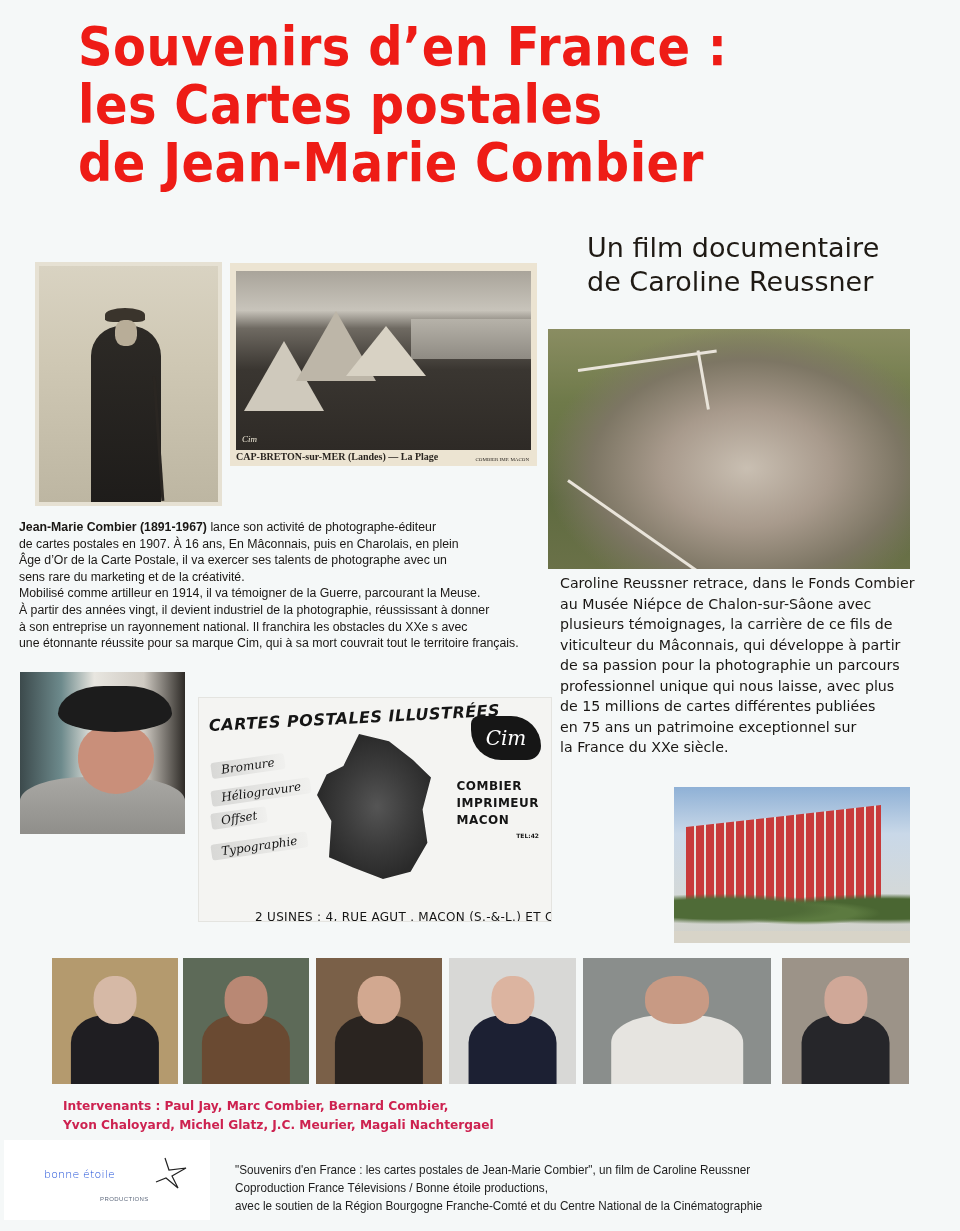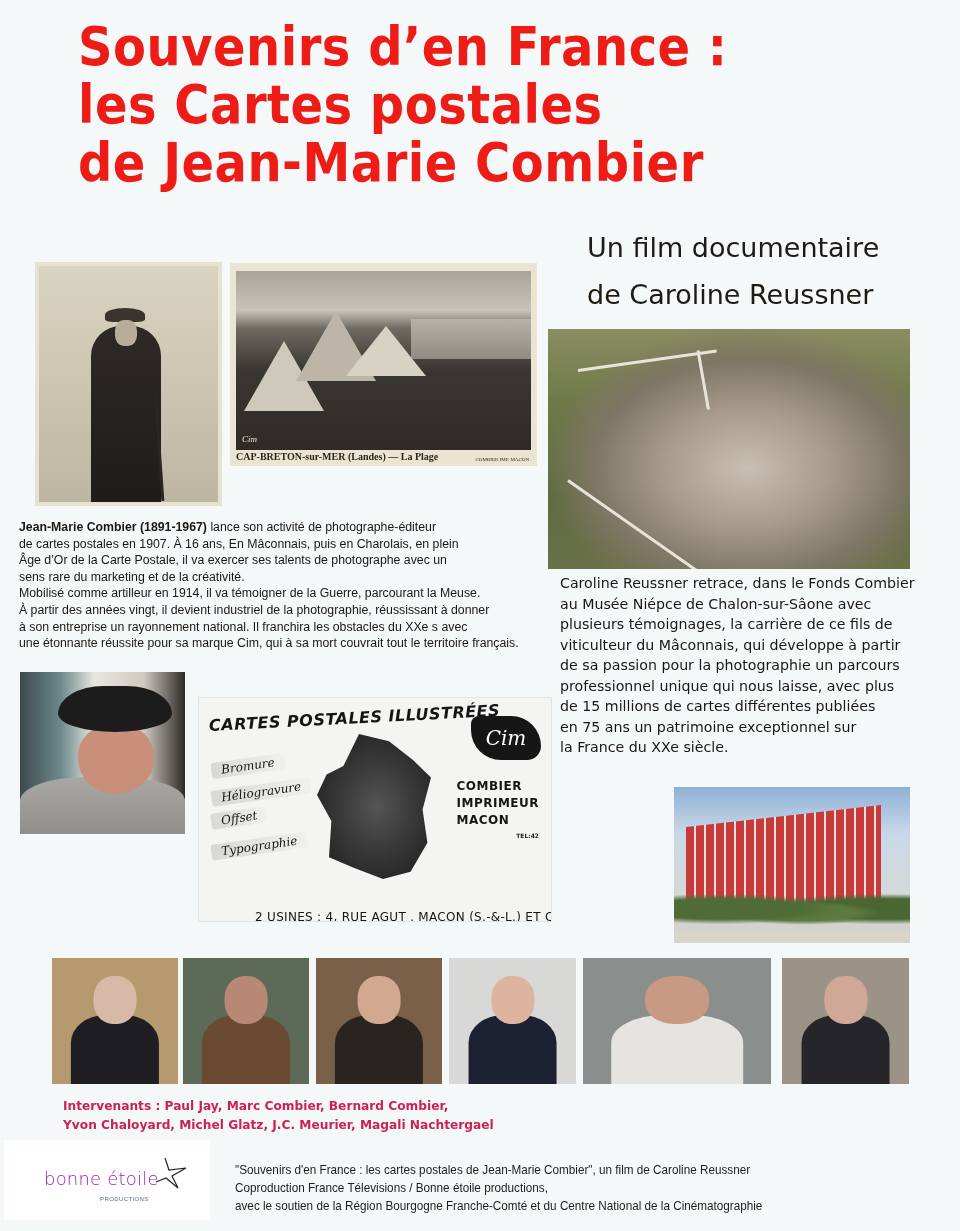--- a/index.html
+++ b/index.html
@@ -185,21 +185,21 @@
       font-family: "DejaVu Sans", sans-serif; font-weight: bold;
       font-size: 12.2px; line-height: 19px; color: #cd2250; white-space: pre-line;
     }
 
     
     .footer-logo {
       position: absolute; left: 4px; top: 1140px; width: 206px; height: 80px; background: #ffffff;
     }
     .footer-logo .brand {
       position: absolute; left: 40px; top: 28px; font-family: "DejaVu Sans", sans-serif;
-      font-weight: 200; font-size: 18px; color: #a21caf; letter-spacing: 0.2px;
+      font-weight: 200; font-size: 11px; color: #1d4ed8; letter-spacing: 0.2px;
     }
     .footer-logo .prod {
       position: absolute; left: 96px; top: 56px; font-size: 6px; color: #5f6a7e; letter-spacing: 0.4px;
     }
     .footer-logo .star { position: absolute; left: 150px; top: 16px; }
 
     .credits {
       position: absolute; left: 235px; top: 1161px;
       font-family: "Liberation Sans", sans-serif; font-size: 12.6px; line-height: 18px;
       color: #1d1d1d; white-space: pre-line;
@@ -210,21 +210,21 @@
 <body>
 
 <h1>
   <span class="title-line" style="top:20px">Souvenirs d’en France :</span>
   <span class="title-line" style="top:78px">les Cartes postales</span>
   <span class="title-line" style="top:136px">de Jean-Marie Combier</span>
 </h1>
 
 <h2>
   <span class="subtitle-line" style="top:234px">Un film documentaire</span>
-  <span class="subtitle-line" style="top:281px">de Caroline Reussner</span>
+  <span class="subtitle-line" style="top:268px">de Caroline Reussner</span>
 </h2>
 
 <div class="photo sepia-portrait" style="left:35px; top:262px; width:187px; height:244px;" title="Jean-Marie Combier with camera and tripod">
   <div class="figure"></div>
   <div class="hat"></div>
   <div class="face"></div>
   <div class="tripod"></div>
 </div>
 
 <div class="photo beach-card" style="left:230px; top:263px; width:307px; height:203px;" title="Cap-Breton-sur-Mer beach postcard">

